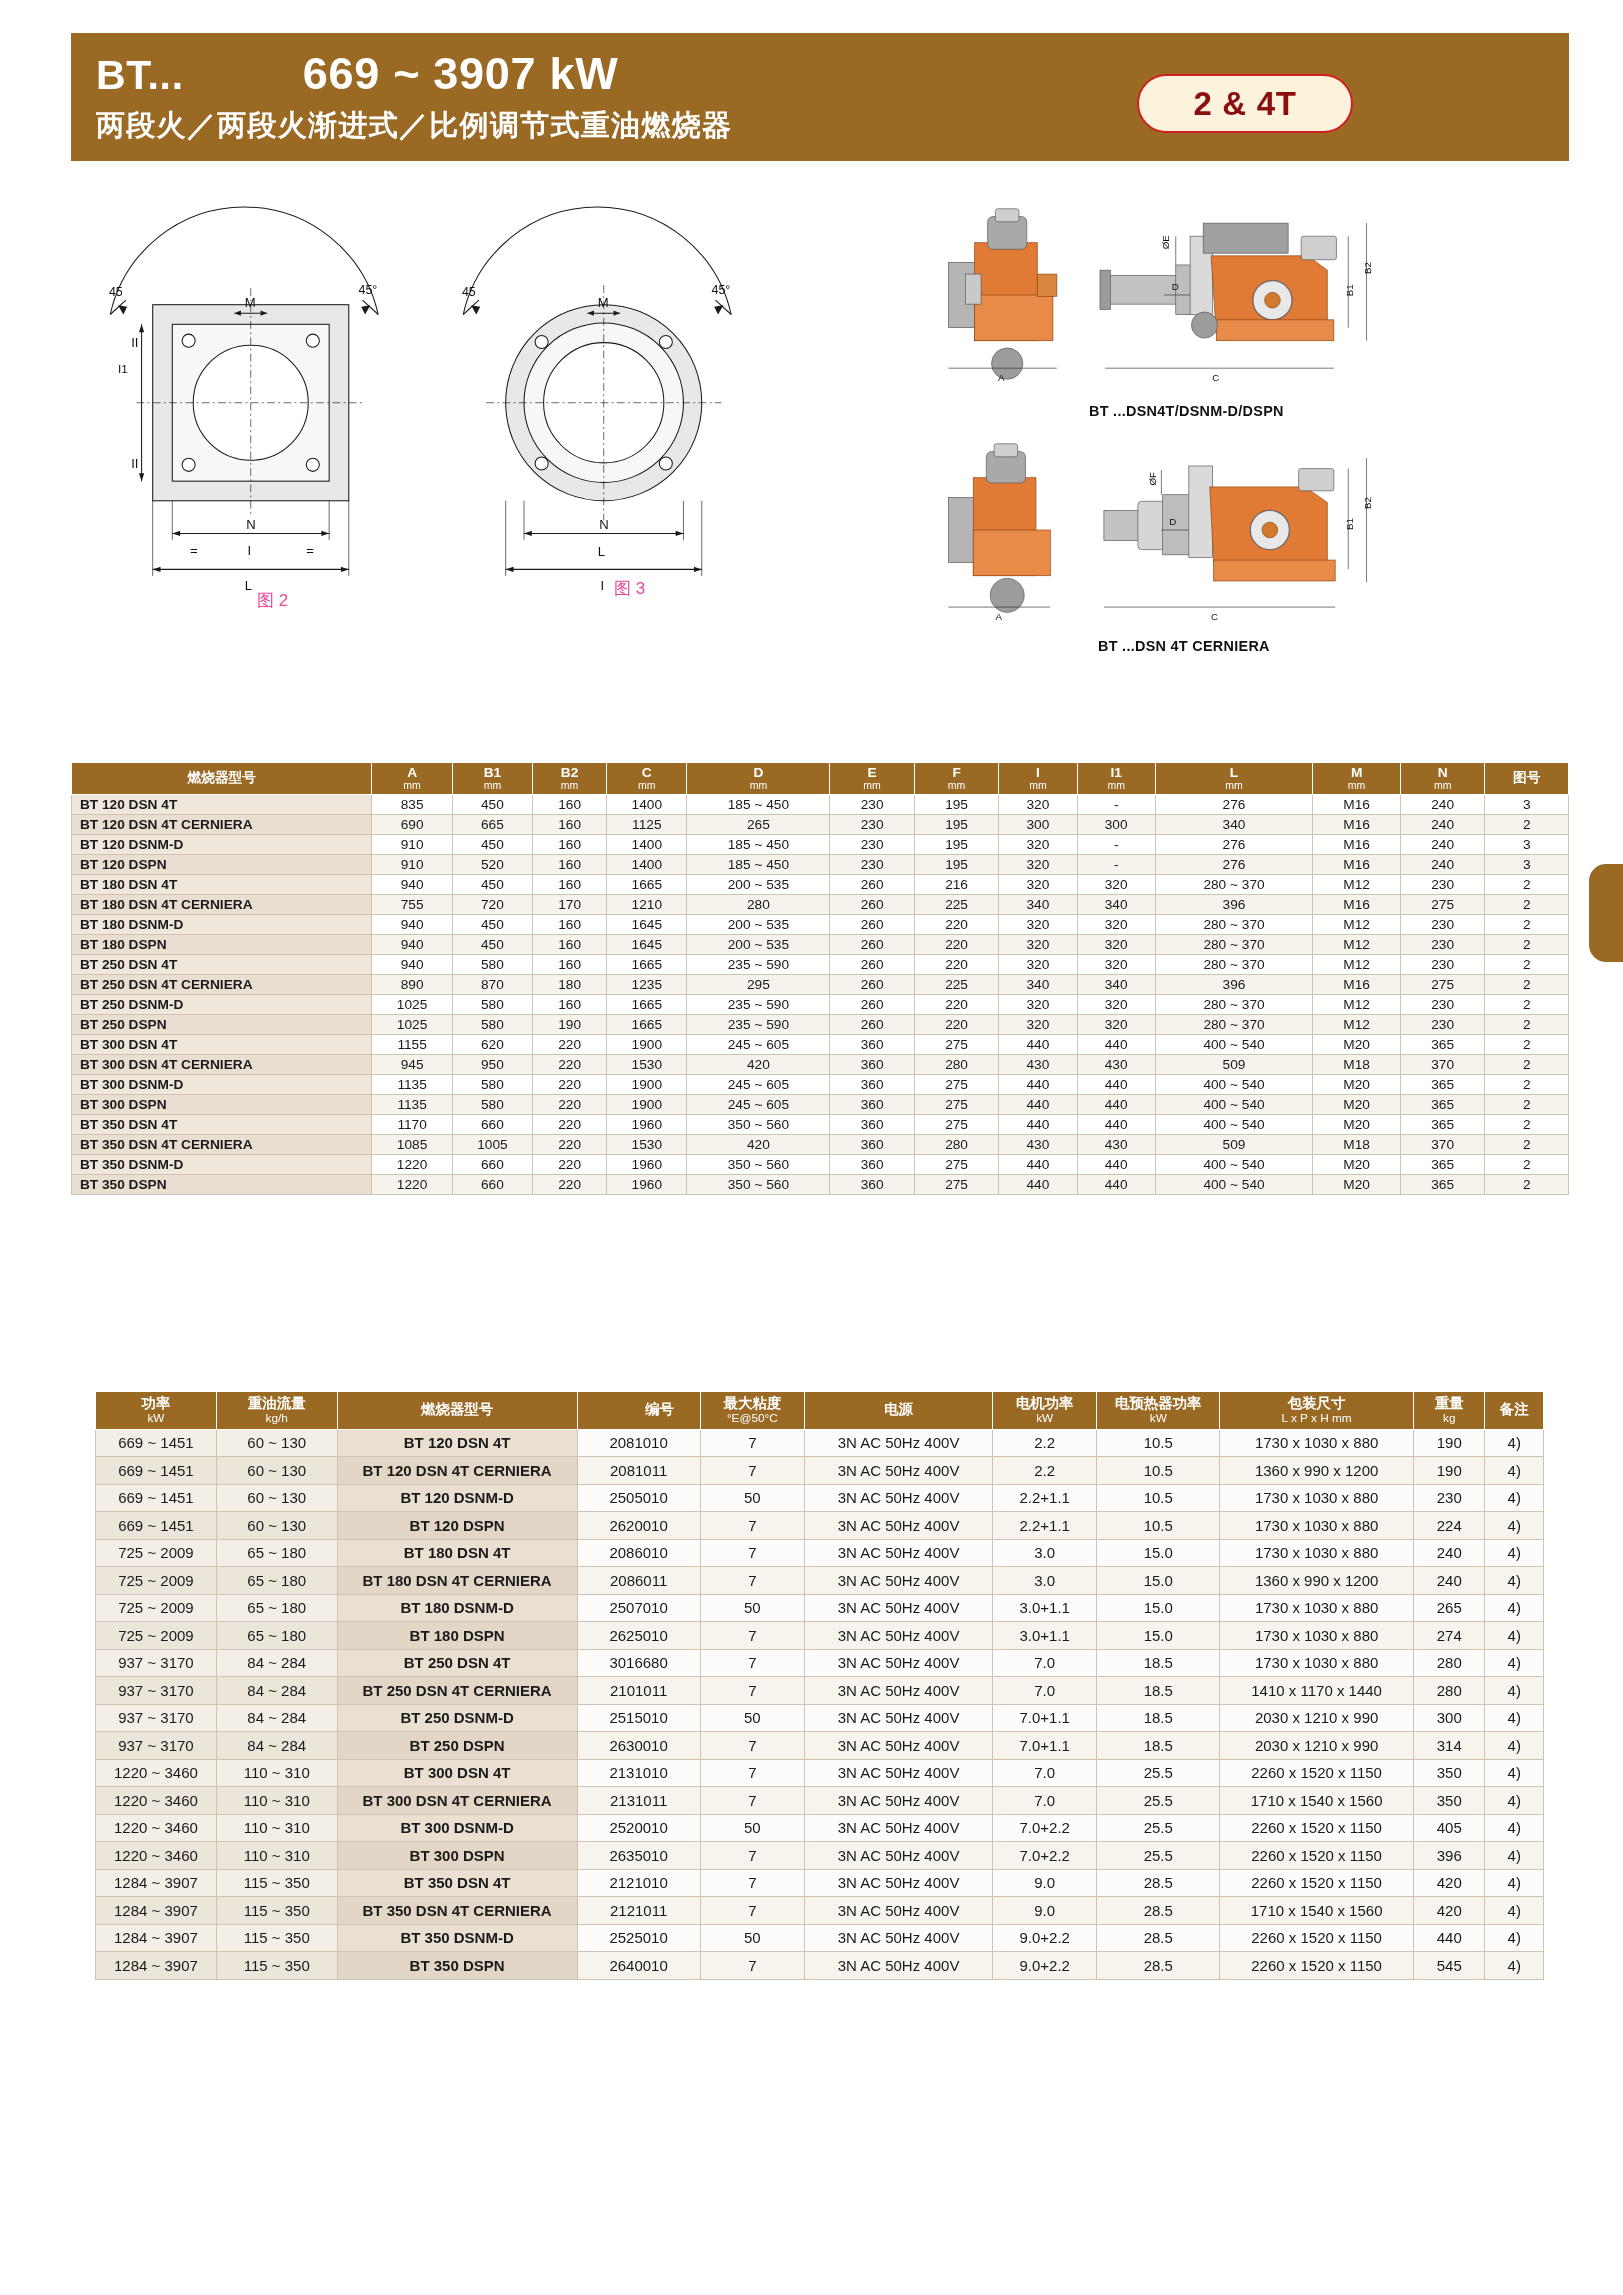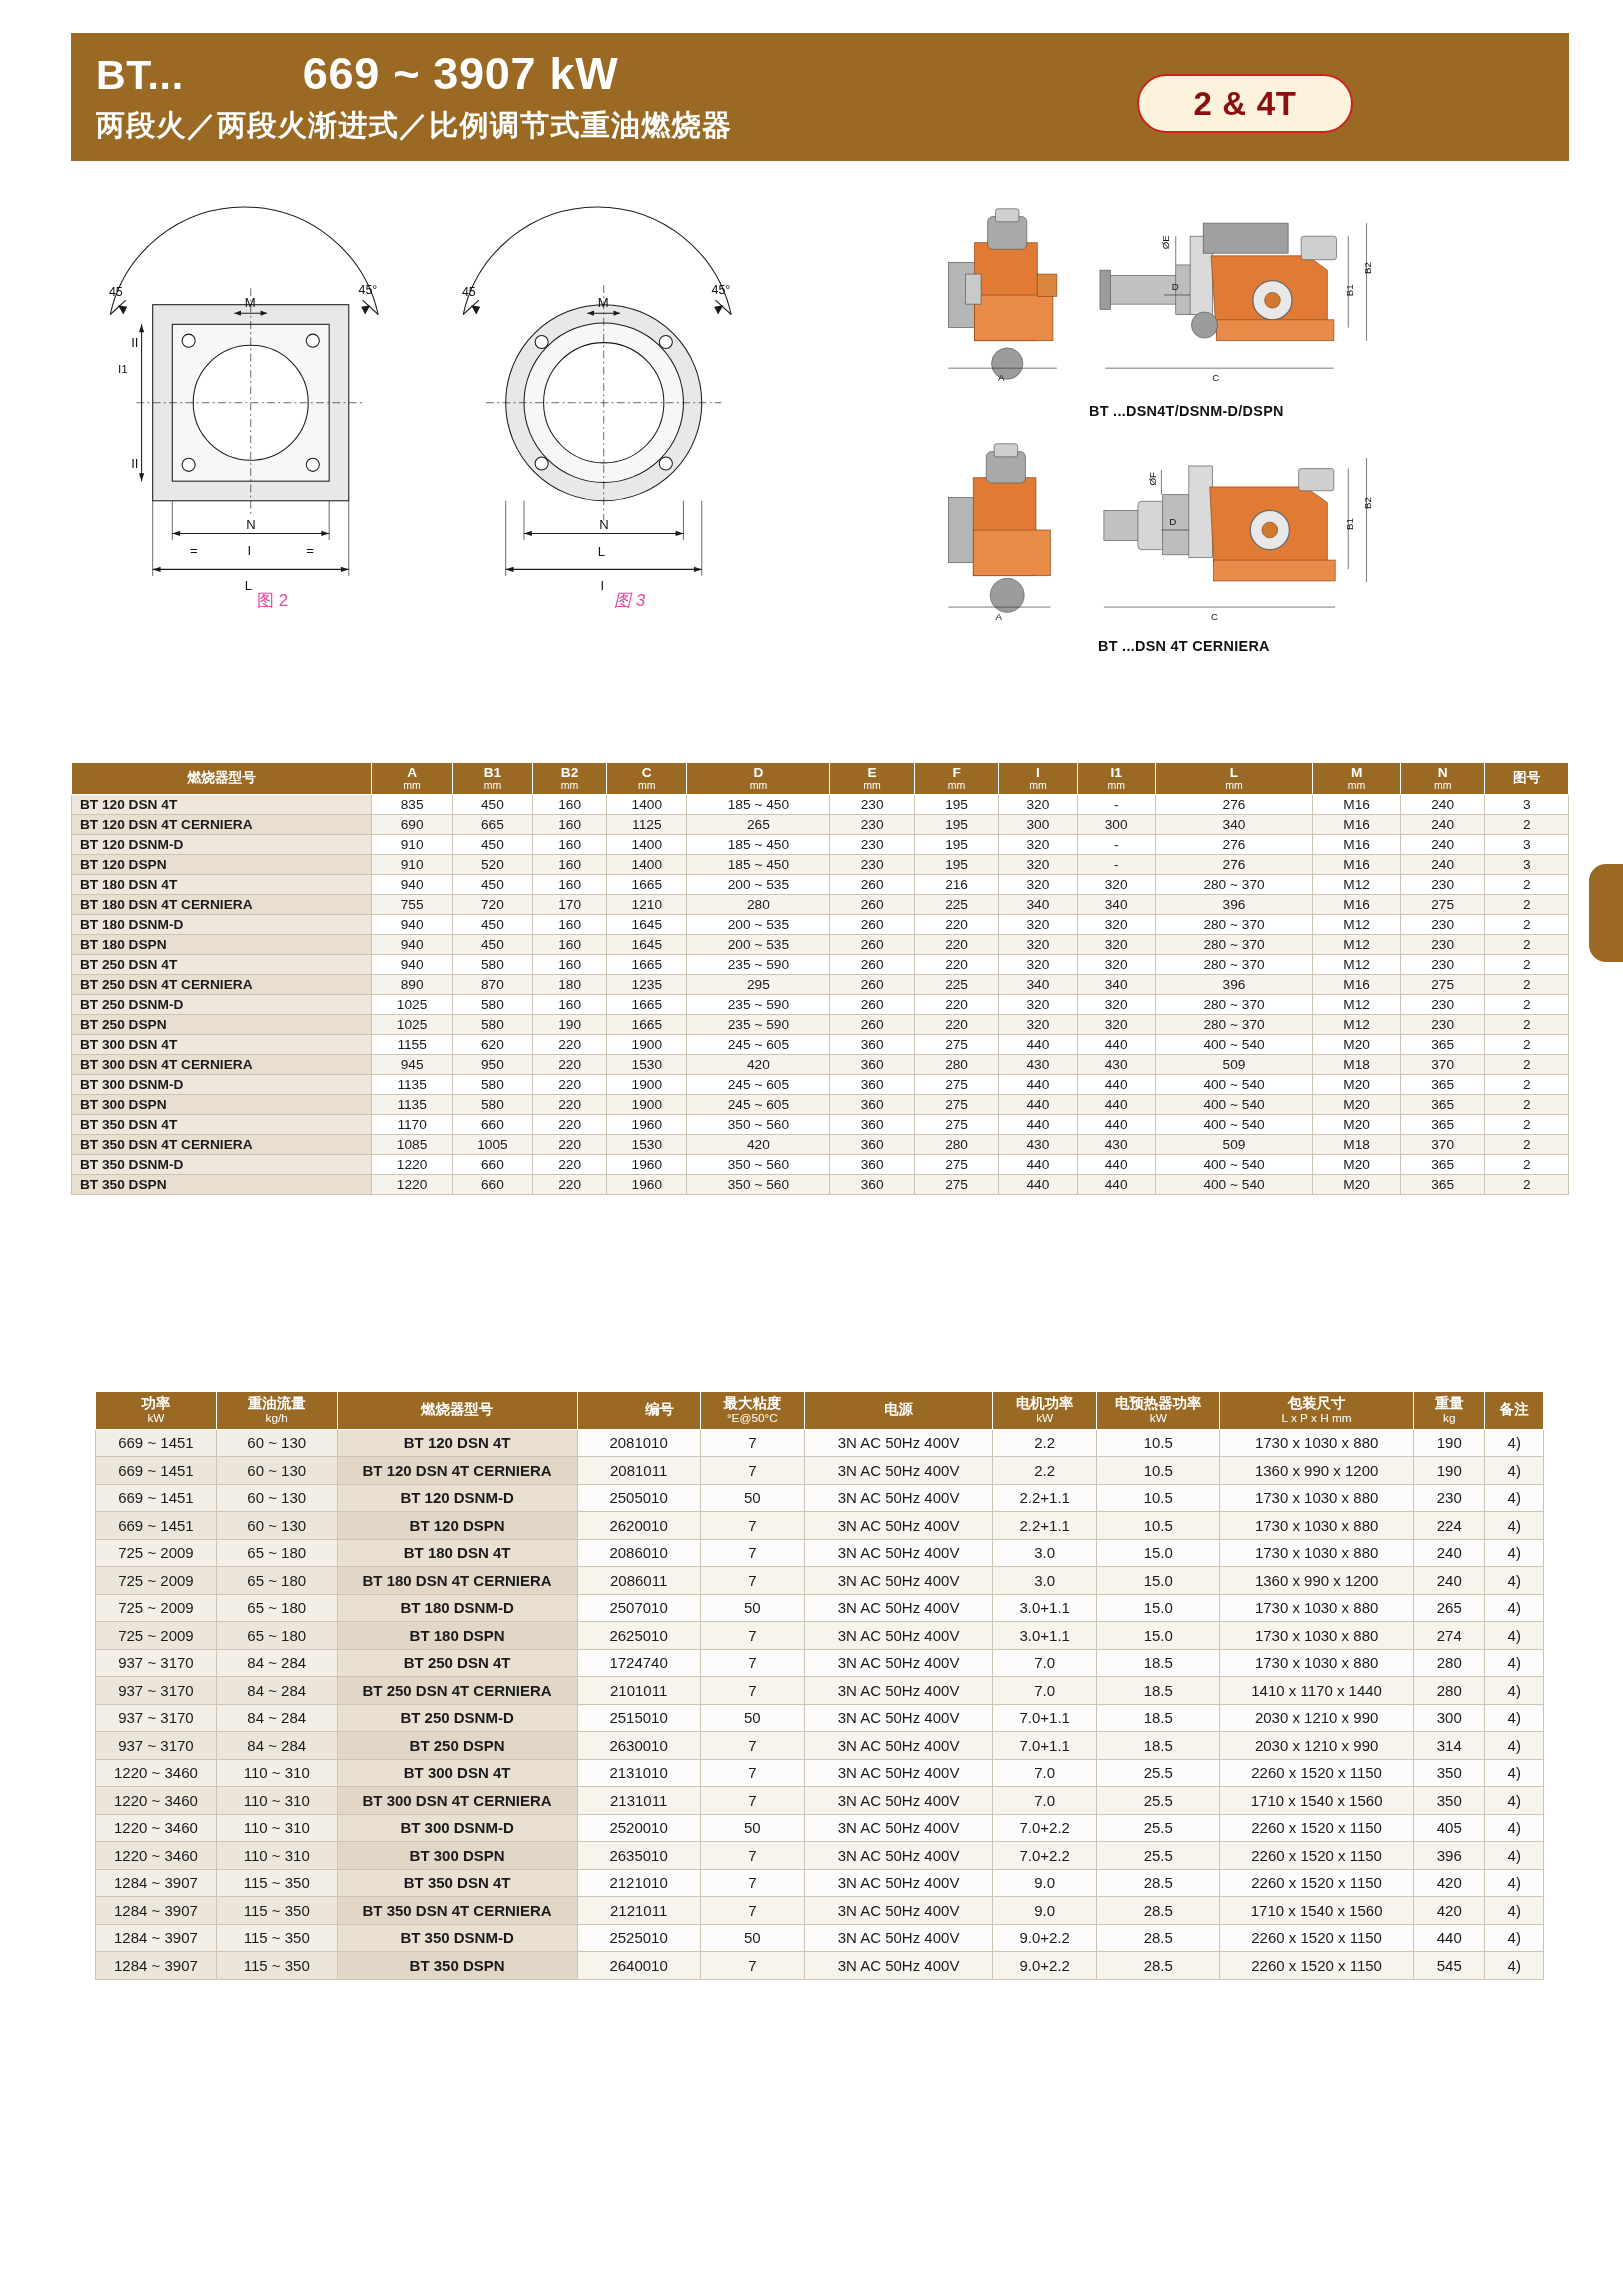--- a/index.html
+++ b/index.html
@@ -222,21 +222,21 @@
     </g>
     <g font-family="Liberation Sans, sans-serif" fill="#111">
       <text x="58" y="182" font-size="19">45</text>
       <text x="440" y="178" font-size="19">45°</text>
       <text x="266" y="198" font-size="20">M</text>
       <text x="268" y="538" font-size="20">N</text>
       <text x="266" y="580" font-size="20">L</text>
       <text x="270" y="632" font-size="20">I</text>
     </g>
   </svg>
-  <div class="fig-caption" style="left:543px; top:412px;font-style:italic;">图 3</div>
+  <div class="fig-caption" style="left:543px; top:400px;">图 3</div>
 
   <svg width="510" height="196" viewBox="0 0 780 300" style="position:absolute; left:838px; top:19.6px;">
 
     <g>
       <rect x="60" y="100" width="46" height="100" fill="#b5b5b5" stroke="#555" stroke-width="1"></rect>
       <rect x="100" y="70" width="96" height="150" fill="#e07a34" stroke="#8c4312" stroke-width="1"></rect>
       <rect x="120" y="30" width="60" height="50" rx="8" fill="#a9a9a9" stroke="#555" stroke-width="1"></rect>
       <rect x="132" y="18" width="36" height="20" rx="4" fill="#cfcfcf" stroke="#555" stroke-width="1"></rect>
       <rect x="100" y="150" width="120" height="70" fill="#e88a48" stroke="#8c4312" stroke-width="1"></rect>
       <rect x="86" y="118" width="24" height="46" fill="#c9c9c9" stroke="#555" stroke-width="1"></rect>
@@ -781,21 +781,21 @@
         <td>3.0+1.1</td>
         <td>15.0</td>
         <td>1730 x 1030 x 880</td>
         <td>274</td>
         <td>4)</td>
       </tr>
       <tr>
         <td class="shaded">937  ~ 3170</td>
         <td class="shaded">84 ~ 284</td>
         <td class="model">BT 250 DSN 4T</td>
-        <td>1724740</td>
+        <td>3016680</td>
         <td>7</td>
         <td>3N AC 50Hz 400V</td>
         <td>7.0</td>
         <td>18.5</td>
         <td>1730 x 1030 x 880</td>
         <td>280</td>
         <td>4)</td>
       </tr>
       <tr>
         <td class="shaded">937  ~ 3170</td>

